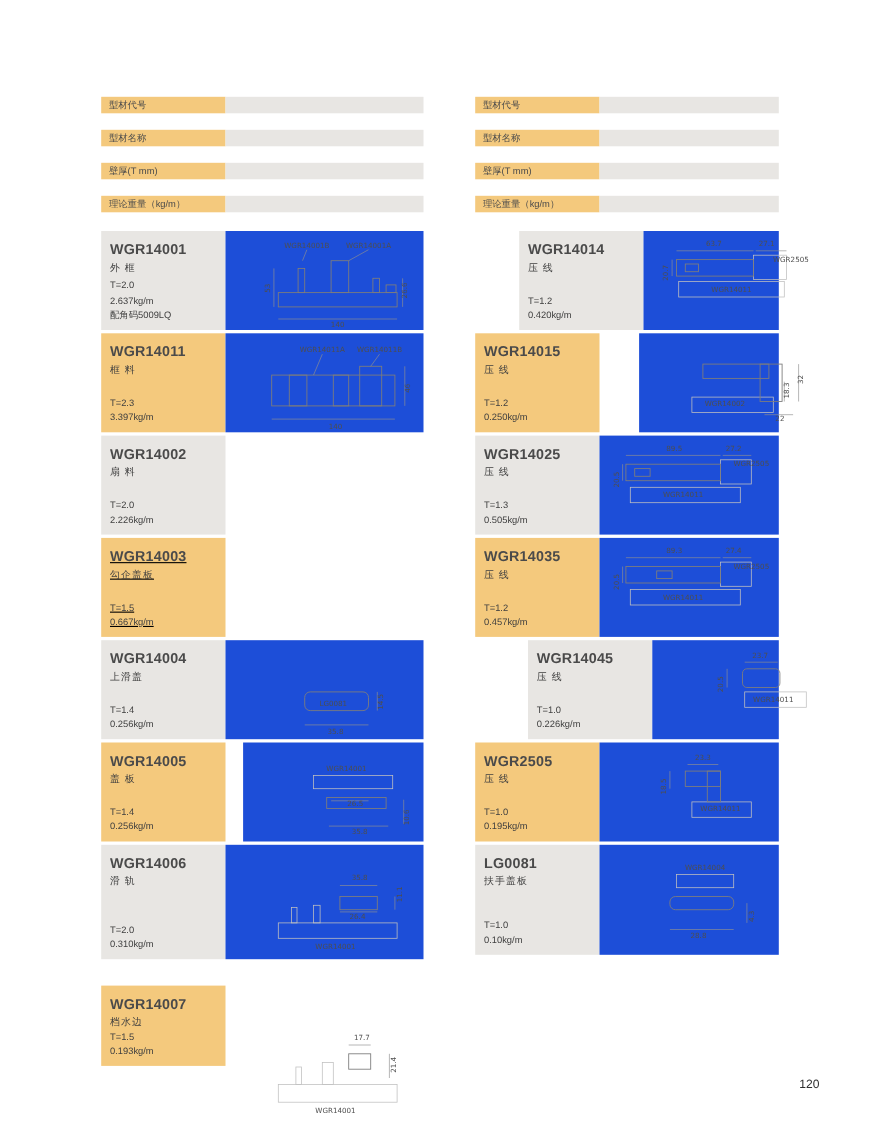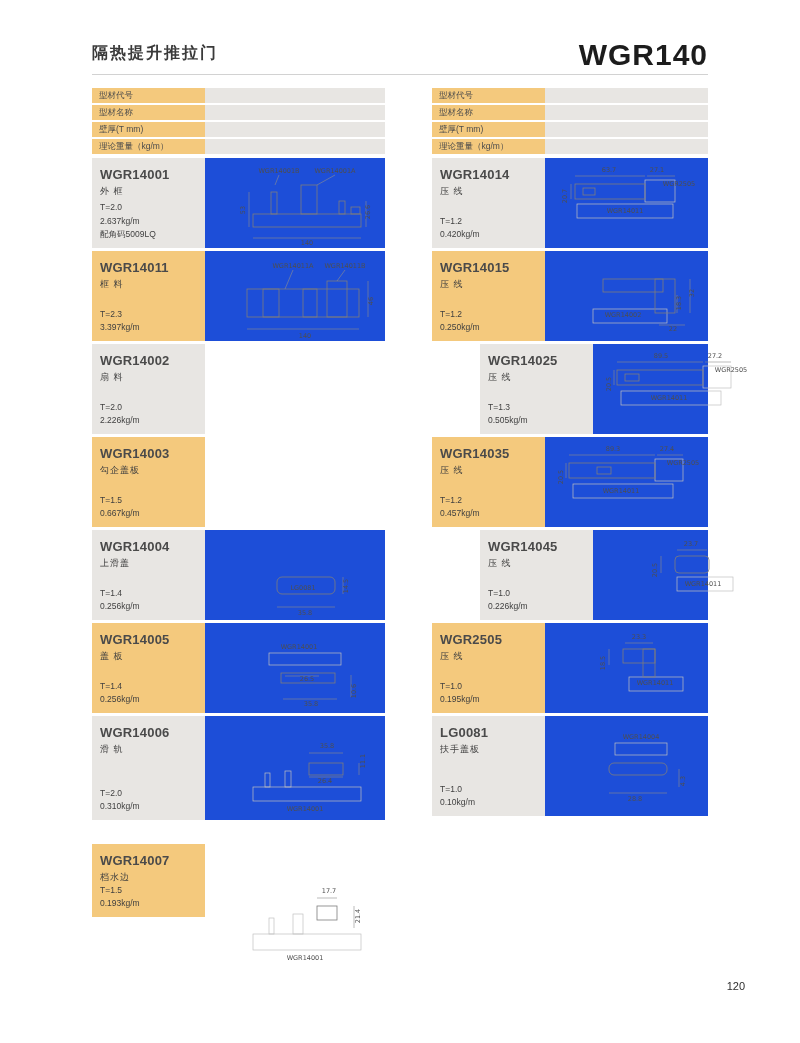--- a/index.html
+++ b/index.html
@@ -2,21 +2,21 @@
 <html><head>
 <meta charset="utf-8">
 <style>
   html,body{margin:0;padding:0;background:#ffffff;}
   .page{position:relative;width:800px;height:1043px;background:#ffffff;overflow:hidden;
         font-family:"Liberation Sans", sans-serif;}
   .header{position:absolute;left:92px;right:92px;top:28px;height:46px;border-bottom:1px solid #d2d2d2;}
   .title{position:absolute;left:0;bottom:10px;font-size:16px;font-weight:bold;color:#3a3a3a;letter-spacing:2px;}
   .model{position:absolute;right:0;bottom:2px;font-size:30px;font-weight:bold;color:#1c1c1c;letter-spacing:1px;}
   .column{position:absolute;}
-  .hdr-row{display:flex;height:15px;margin-bottom:2px;}
+  .hdr-row{display:flex;height:15px;margin-bottom:15px;}
   .hdr-row:last-of-type{margin-bottom:2px;}
   .hdr-label{width:113px;background:#f4c97d;font-size:8.5px;color:#4b4b4b;line-height:15px;
              padding-left:7px;box-sizing:border-box;white-space:nowrap;overflow:hidden;}
   .hdr-fill{flex:1;background:#e8e6e3;}
   .hdr-gap{height:2px;}
   .p-row{display:flex;margin-bottom:3px;}
   .label-cell{width:113px;box-sizing:border-box;padding:9px 6px 7px 8px;display:flex;flex-direction:column;}
   .tone-gray{background:#e8e6e3;}
   .tone-orange{background:#f4c97d;}
   .code{font-size:13px;font-weight:bold;color:#4a4a4a;letter-spacing:0.2px;}
@@ -25,24 +25,20 @@
   .thick,.weight,.extra{font-size:8.5px;color:#3f3f3f;line-height:1.55;}
   .diagram-cell{flex:1;background:#1d4ed8;position:relative;}
   .diagram-cell svg{position:absolute;top:50%;left:0;transform:translateY(-50%);}
   .diagram-cell svg text{font-family:"DejaVu Sans", sans-serif;}
   .pageno{position:absolute;right:55px;bottom:51px;font-size:11px;font-weight:normal;color:#2e2e2e;}
 </style>
 </head>
 <body>
 
 <div class="page">
-  <div class="header">
-    <div class="title">隔热提升推拉门</div>
-    <div class="model">WGR140</div>
-  </div>
   <div class="pageno">120</div>
 <div class="column" style="left: 92px; top: 88px; width: 293px;">
       <div class="hdr-row">
         <div class="hdr-label">型材代号</div>
         <div class="hdr-fill"></div>
       </div>
       <div class="hdr-row">
         <div class="hdr-label">型材名称</div>
         <div class="hdr-fill"></div>
       </div>
@@ -111,21 +107,21 @@
       </div>
       <div class="p-row" style="height: 90px;">
         <div class="label-cell tone-gray">
           <div class="code">WGR14002</div>
           <div class="pname">扇 料</div>
           <div class="spacer"></div>
           <div class="thick">T=2.0</div>
           <div class="weight">2.226kg/m</div>
         </div>
       </div>
-      <div class="p-row" style="height: 90px;">
+      <div class="p-row" style="height: 90px; text-decoration: underline;">
         <div class="label-cell tone-orange">
           <div class="code">WGR14003</div>
           <div class="pname">勾企盖板</div>
           <div class="spacer"></div>
           <div class="thick">T=1.5</div>
           <div class="weight">0.667kg/m</div>
         </div>
       </div>
       <div class="p-row" style="height: 90px;">
         <div class="label-cell tone-gray">
@@ -139,21 +135,21 @@
           <svg viewBox="0 0 180 90" width="180" height="90">
             <rect x="72" y="47" width="58" height="17" rx="5" fill="none" stroke="#7d7d7d" stroke-width="0.8"></rect>
             <line x1="138" y1="47" x2="138" y2="64" stroke="#8f8f8f" stroke-width="0.6"></line>
             <line x1="72" y1="77" x2="130" y2="77" stroke="#8f8f8f" stroke-width="0.6"></line>
             <text x="98" y="60" text-anchor="middle" font-size="6.5" fill="#4e4e4e">LG0081</text>
             <text x="143" y="56" text-anchor="middle" font-size="6.5" fill="#4e4e4e" transform="rotate(-90 143 56)">14.5</text>
             <text x="100" y="85" text-anchor="middle" font-size="6.5" fill="#4e4e4e">35.8</text>
           </svg>
         </div>
       </div>
-      <div class="p-row" style="height: 90px;">
+      <div class="p-row" style="height: 90px; gap: 16px;">
         <div class="label-cell tone-orange">
           <div class="code">WGR14005</div>
           <div class="pname">盖 板</div>
           <div class="spacer"></div>
           <div class="thick">T=1.4</div>
           <div class="weight">0.256kg/m</div>
         </div>
         <div class="diagram-cell">
           <svg viewBox="0 0 180 90" width="180" height="90">
             <rect x="64" y="30" width="72" height="12" rx="0" fill="none" stroke="#c0c0c0" stroke-width="0.7"></rect>
@@ -226,21 +222,21 @@
       </div>
       <div class="hdr-row">
         <div class="hdr-label">壁厚(T mm)</div>
         <div class="hdr-fill"></div>
       </div>
       <div class="hdr-row">
         <div class="hdr-label">理论重量（kg/m）</div>
         <div class="hdr-fill"></div>
       </div>
       <div class="hdr-gap"></div>
-      <div class="p-row" style="height: 90px;">
+      <div class="p-row" style="height: 90px; margin-left: 40px;">
         <div class="label-cell tone-gray">
           <div class="code">WGR14014</div>
           <div class="pname">压 线</div>
           <div class="spacer"></div>
           <div class="thick">T=1.2</div>
           <div class="weight">0.420kg/m</div>
         </div>
         <div class="diagram-cell">
           <svg viewBox="0 0 163 90" width="163" height="90">
             <rect x="100" y="22" width="30" height="22" rx="0" fill="none" stroke="#c0c0c0" stroke-width="0.7"></rect>
@@ -251,21 +247,21 @@
             <line x1="102" y1="18" x2="130" y2="18" stroke="#8f8f8f" stroke-width="0.6"></line>
             <line x1="26" y1="26" x2="26" y2="41" stroke="#8f8f8f" stroke-width="0.6"></line>
             <text x="64" y="14" text-anchor="middle" font-size="6.5" fill="#4e4e4e">63.7</text>
             <text x="112" y="14" text-anchor="middle" font-size="6.5" fill="#4e4e4e">27.1</text>
             <text x="134" y="28" text-anchor="middle" font-size="6.5" fill="#4e4e4e">WGR2505</text>
             <text x="22" y="38" text-anchor="middle" font-size="6.5" fill="#4e4e4e" transform="rotate(-90 22 38)">20.7</text>
             <text x="80" y="55" text-anchor="middle" font-size="6.5" fill="#4e4e4e">WGR14011</text>
           </svg>
         </div>
       </div>
-      <div class="p-row" style="height: 90px;">
+      <div class="p-row" style="height: 90px; gap: 36px;">
         <div class="label-cell tone-orange">
           <div class="code">WGR14015</div>
           <div class="pname">压 线</div>
           <div class="spacer"></div>
           <div class="thick">T=1.2</div>
           <div class="weight">0.250kg/m</div>
         </div>
         <div class="diagram-cell">
           <svg viewBox="0 0 163 90" width="163" height="90">
             <rect x="48" y="58" width="74" height="14" rx="0" fill="none" stroke="#c0c0c0" stroke-width="0.7"></rect>
@@ -274,21 +270,21 @@
             <line x1="145" y1="28" x2="145" y2="62" stroke="#8f8f8f" stroke-width="0.6"></line>
             <line x1="132" y1="44" x2="132" y2="62" stroke="#8f8f8f" stroke-width="0.6"></line>
             <line x1="114" y1="74" x2="140" y2="74" stroke="#8f8f8f" stroke-width="0.6"></line>
             <text x="149" y="42" text-anchor="middle" font-size="6.5" fill="#4e4e4e" transform="rotate(-90 149 42)">32</text>
             <text x="136" y="52" text-anchor="middle" font-size="6.5" fill="#4e4e4e" transform="rotate(-90 136 52)">18.3</text>
             <text x="78" y="66" text-anchor="middle" font-size="6.5" fill="#4e4e4e">WGR14002</text>
             <text x="128" y="80" text-anchor="middle" font-size="6.5" fill="#4e4e4e">22</text>
           </svg>
         </div>
       </div>
-      <div class="p-row" style="height: 90px; margin-left: 48px;">
+      <div class="p-row" style="height: 90px;">
         <div class="label-cell tone-gray">
           <div class="code">WGR14025</div>
           <div class="pname">压 线</div>
           <div class="spacer"></div>
           <div class="thick">T=1.3</div>
           <div class="weight">0.505kg/m</div>
         </div>
         <div class="diagram-cell">
           <svg viewBox="0 0 163 90" width="163" height="90">
             <rect x="110" y="22" width="28" height="22" rx="0" fill="none" stroke="#c0c0c0" stroke-width="0.7"></rect>

